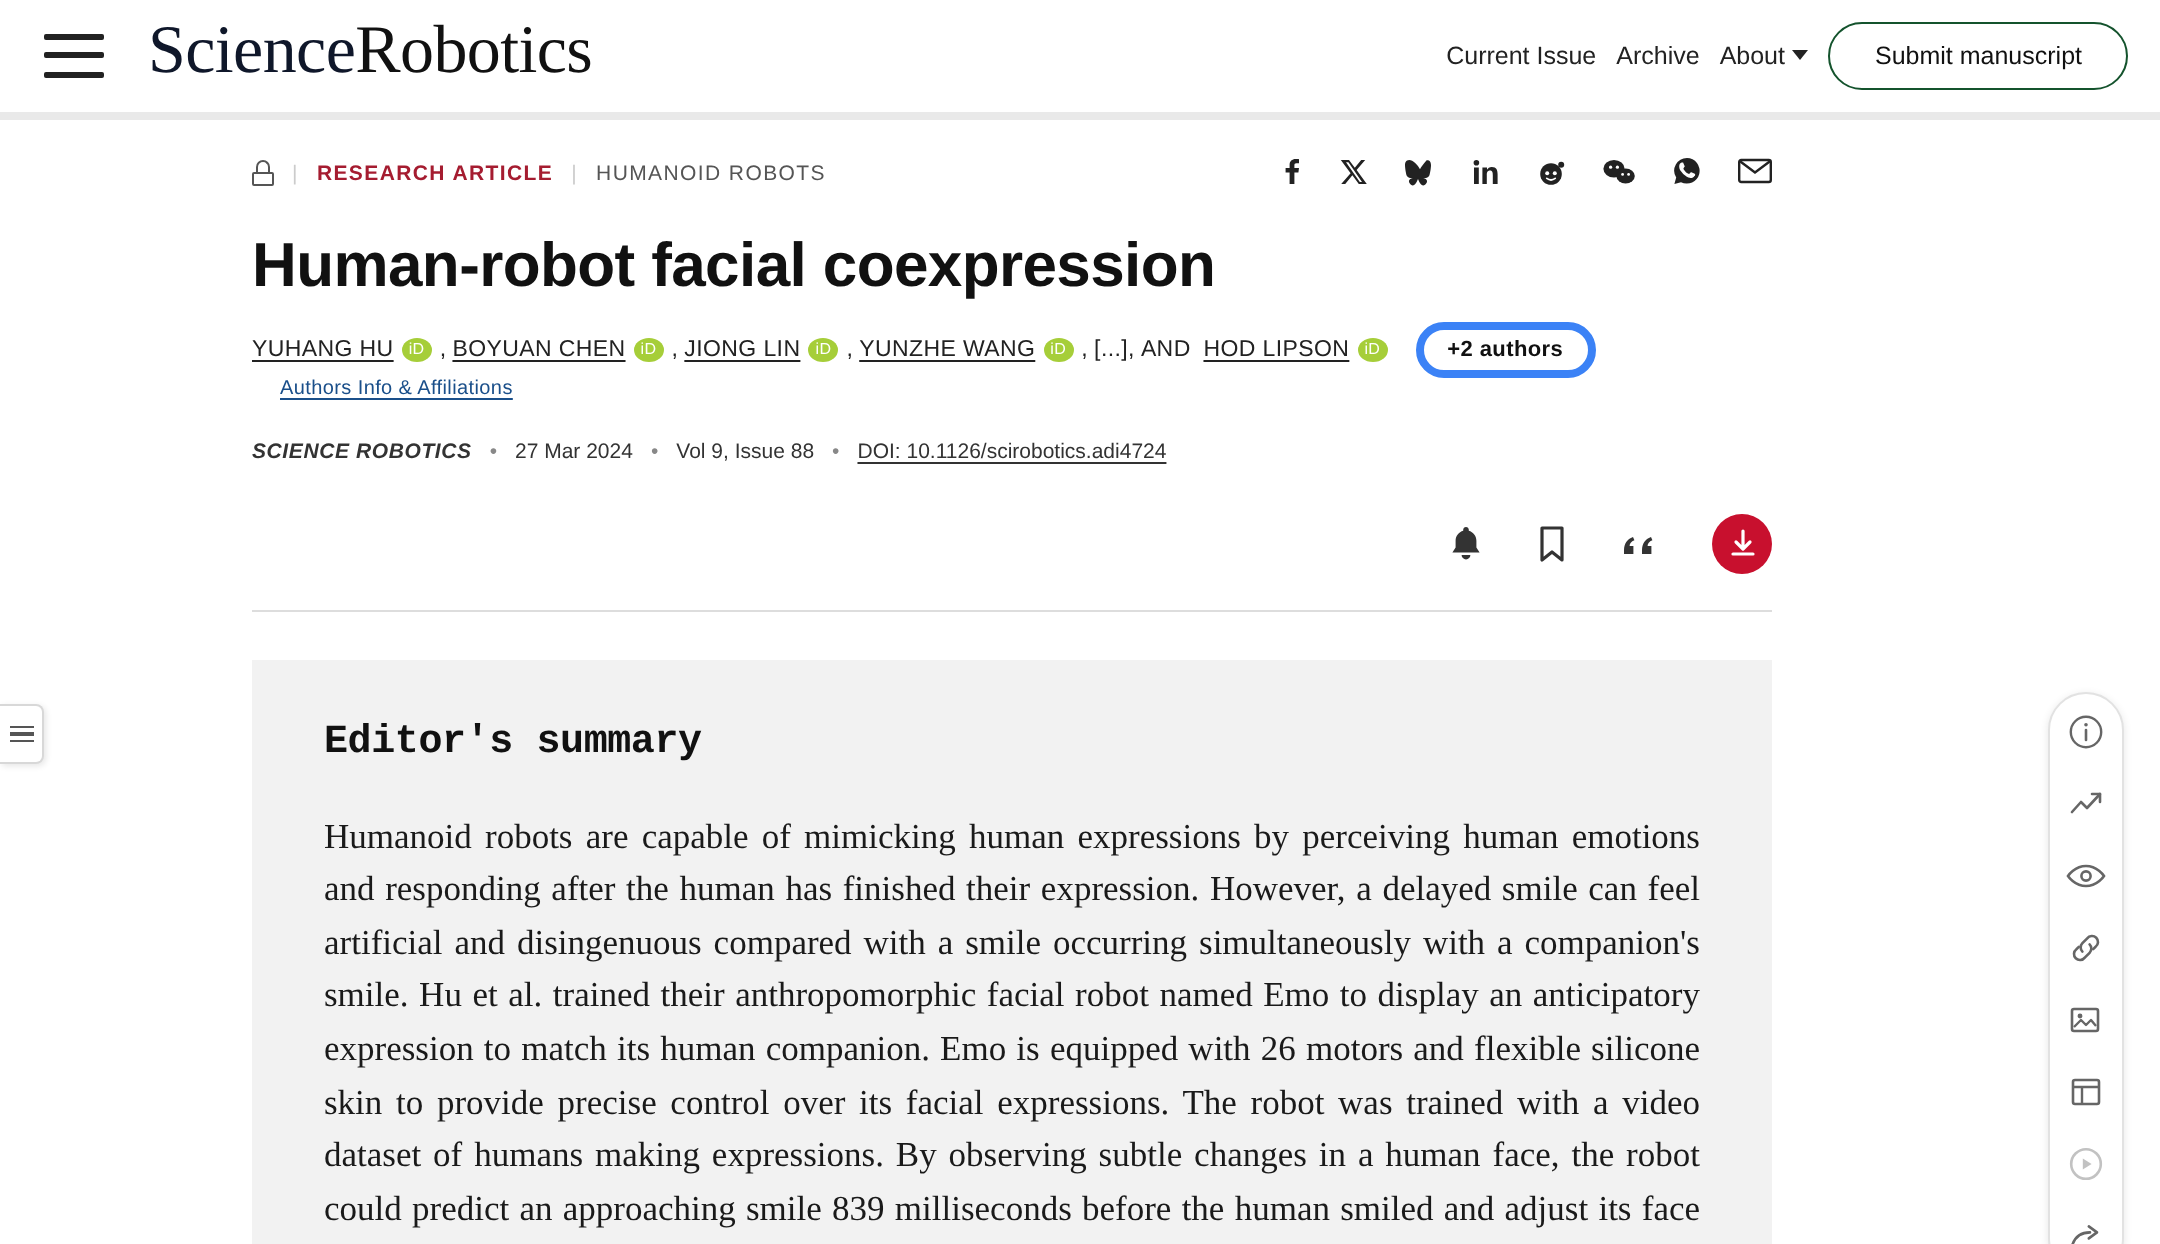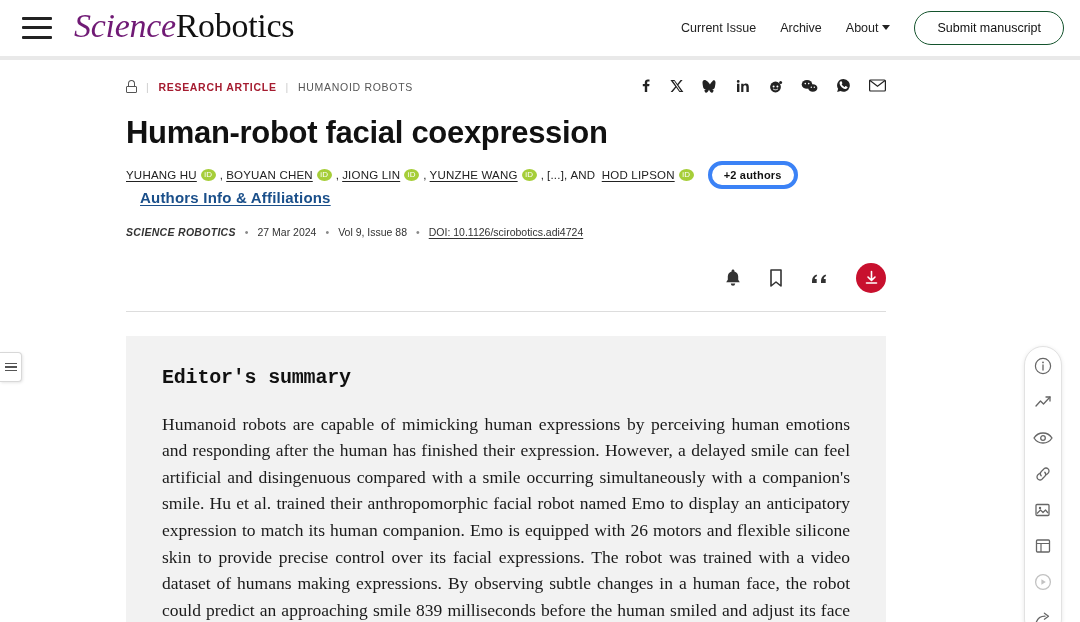--- a/index.html
+++ b/index.html
@@ -30,28 +30,28 @@
   .hamburger span { display: block; height: 3px; background: #222; border-radius: 1px; }
 
   .brand {
     font-family: "Liberation Serif", serif;
     font-size: 34px;
     letter-spacing: -0.3px;
     white-space: nowrap;
     line-height: 1;
     padding-bottom: 4px;
   }
-  .brand .sci { color: #701a75; font-weight: 400; font-style: italic; }
+  .brand .sci { color: #0f172a; font-weight: 400; }
   .brand .rob { color: #111; font-weight: 400; }
 
   .nav {
     margin-left: auto;
     display: flex;
     align-items: center;
-    gap: 24px;
+    gap: 10px;
     padding-right: 16px;
     font-size: 12.5px;
     color: #222;
   }
   .nav a { color: #222; text-decoration: none; white-space: nowrap; }
   .nav .caret {
     display: inline-block;
     margin-left: 4px;
     width: 0; height: 0;
     border-left: 4px solid transparent;
@@ -192,26 +192,25 @@
     padding: 4px 12px;
     font-size: 11px;
     font-weight: bold;
     margin-left: 10px;
     cursor: pointer;
     color: #111;
     background: #fff;
   }
   .affil-link {
     margin-left: 14px;
-    font-size: 15px;
+    font-size: 10px;
     color: #1a4f8a;
     text-decoration: underline;
     text-underline-offset: 2px;
     cursor: pointer;
-    font-weight: bold;
   }
 
   .journal-line {
     margin-top: 20px;
     font-size: 10.5px;
     color: #333;
     display: flex;
     align-items: flex-end;
     gap: 9px;
   }

